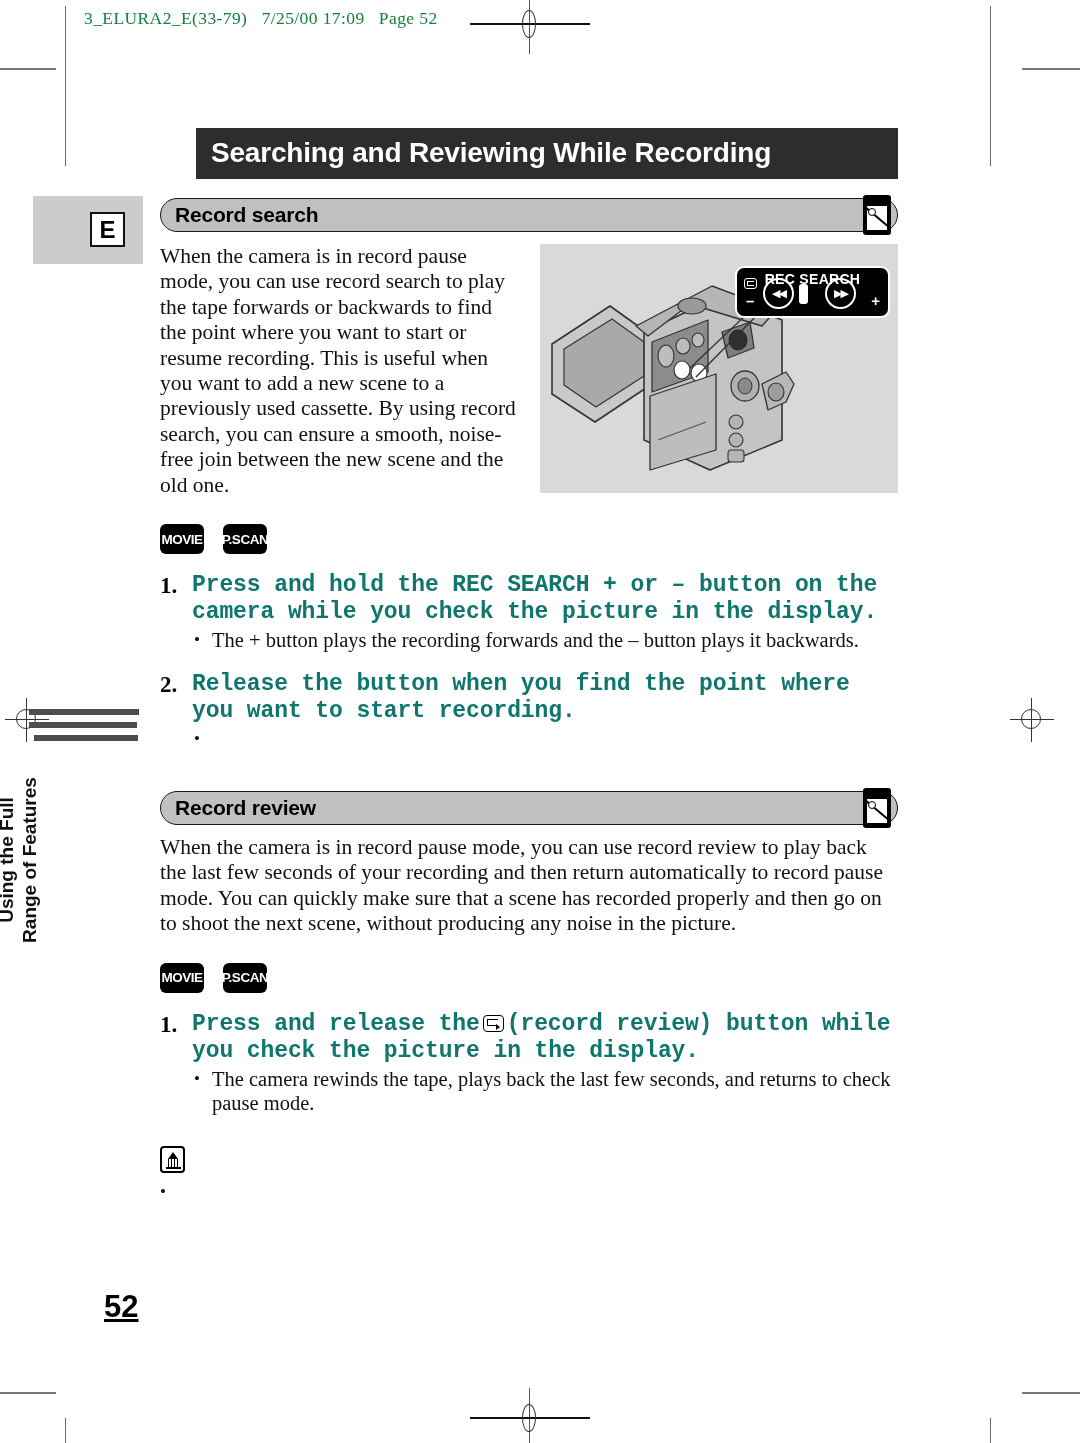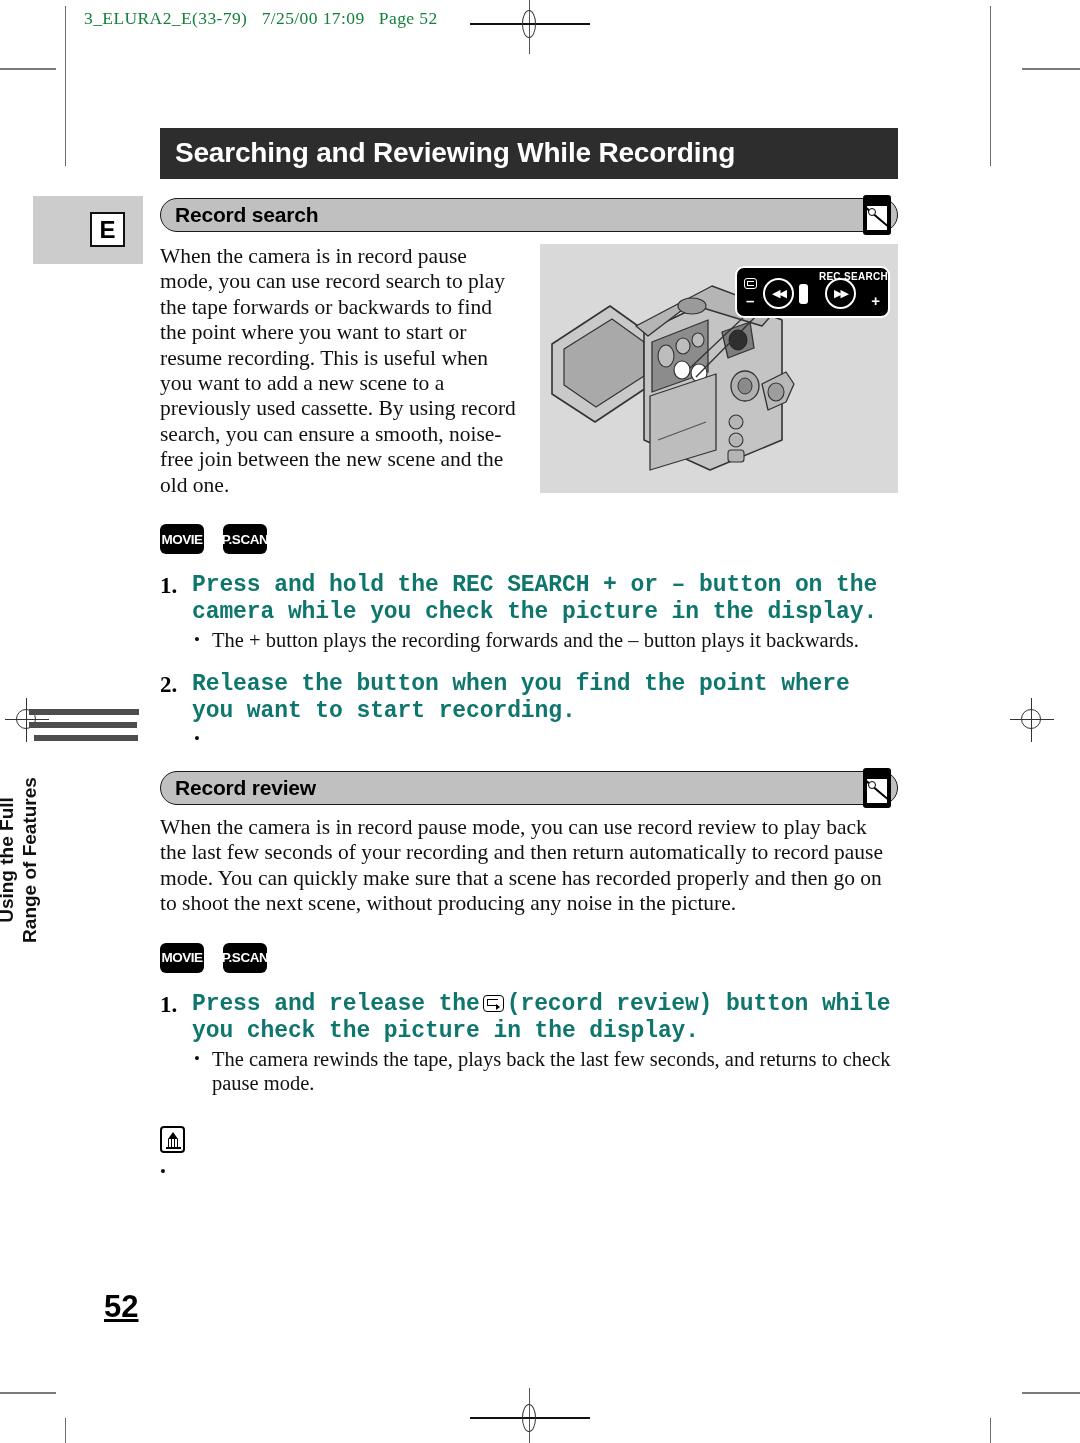--- a/index.html
+++ b/index.html
@@ -145,20 +145,21 @@
 
   .title-bar {
     background: #2d2d2d;
     color: #ffffff;
     font-family: "Liberation Sans", "DejaVu Sans", sans-serif;
     font-weight: bold;
     font-size: 28px;
     line-height: 1;
     padding: 11px 0 12px 15px;
     letter-spacing: -0.2px;
+    margin-left: 36px;
   }
 
   .section-head {
     position: relative;
     margin-top: 19px;
     background: #c0c0c0;
     border: 1.6px solid #1a1a1a;
     border-radius: 17px;
     height: 34px;
     box-sizing: border-box;
@@ -243,24 +244,24 @@
     height: 52px;
     background: #000;
     border: 2.5px solid #fff;
     border-radius: 9px;
     box-sizing: border-box;
   }
   .callout .cap {
     position: absolute;
     left: 0; right: 0;
     top: 3px;
-    text-align: right;
-    font-family: "Liberation Sans", "DejaVu Sans", sans-serif;
-    font-weight: bold;
-    font-size: 10px;
+    text-align: center;
+    font-family: "Liberation Sans", "DejaVu Sans", sans-serif;
+    font-weight: bold;
+    font-size: 14px;
     letter-spacing: 0.3px;
     color: #fff;
   }
   .callout .minus, .callout .plus {
     position: absolute;
     top: 25px;
     color: #fff;
     font-family: "Liberation Sans", "DejaVu Sans", sans-serif;
     font-weight: bold;
     font-size: 15px;
@@ -604,21 +605,21 @@
     <div class="step">
       <div class="num">2.</div>
       <div class="head">Release the button when you find the point where you want to start recording.</div>
     </div>
     <div class="bullets">
       <div class="bullet">
         <span class="dot">•</span>
       </div>
     </div>
 
-    <div class="section-head" style="margin-top:20px;">
+    <div class="section-head" style="margin-top:40px;">
       <span class="label">Record review</span>
       <span class="sec-icon">
         <span class="inner">
           <span class="topbar"></span>
           <span class="diag"></span>
           <span class="dot"></span>
         </span>
       </span>
     </div>
 

